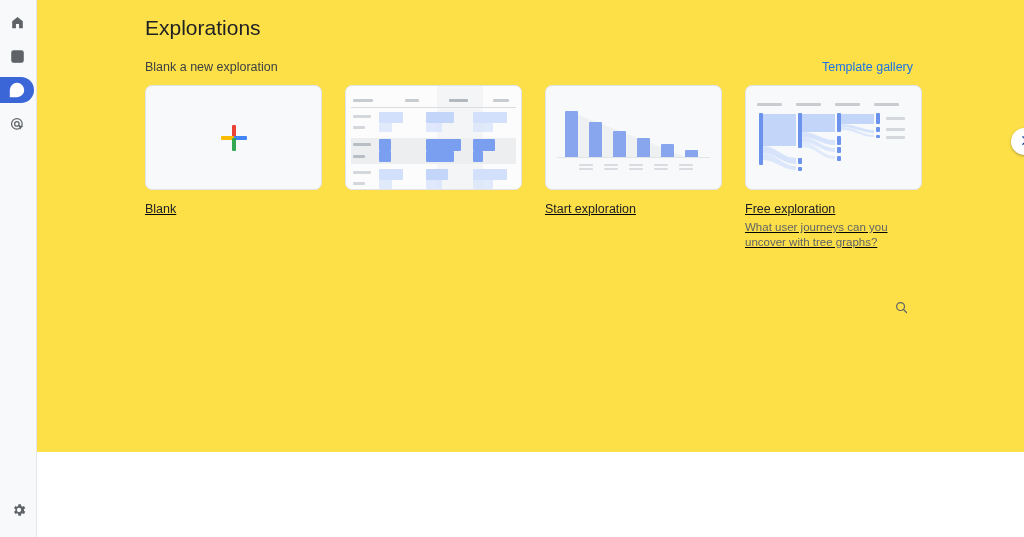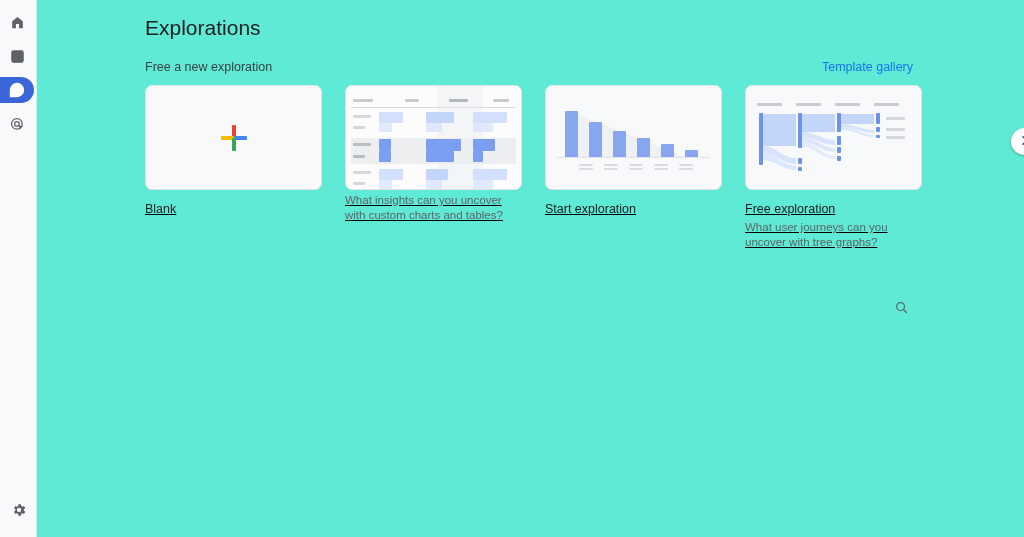--- a/index.html
+++ b/index.html
@@ -33,22 +33,22 @@
   .nav-icon-fill { fill: #5f6368; }
   .nav-item.active .nav-icon-fill { fill: #ffffff; }
   .settings-wrap {
     position: absolute; bottom: 0; left: 0; width: 37px;
     display: flex; justify-content: center; padding-bottom: 12px;
   }
   .settings-btn { width: 26px; height: 26px; display: flex; align-items: center; justify-content: center; cursor: pointer; }
 
   
   .main {
-    flex: 1 1 auto; height: 537px;
-    background: #5eead4;
+    flex: 1 1 auto; height: 452px;
+    background: #fde047;
     position: relative;
     overflow: hidden;
   }
   .content { padding: 14px 0 0 108px; }
 
   .page-title {
     font-size: 21px; font-weight: 400; color: #202124;
     letter-spacing: 0px; line-height: 28px;
     margin-bottom: 18px;
   }
@@ -187,21 +187,21 @@
       </div>
     </div>
   </nav>
 
   <main class="main">
     <div class="content">
 
       <h1 class="page-title">Explorations</h1>
 
       <div class="section-head">
-        <span class="section-title">Free a new exploration</span>
+        <span class="section-title">Blank a new exploration</span>
         <span class="template-link">Template gallery</span>
       </div>
 
       <div class="cards-row">
 
         <div class="card">
           <div class="thumb blank-thumb">
             <div class="gplus">
               <i class="gp-red"></i>
                 <i class="gp-yellow"></i>
@@ -250,21 +250,20 @@
 
                 <div class="ff-bar b-lite" style="left:122px;top:19px;width:34px;height:11px;"></div>
                 <div class="ff-bar b-lite" style="left:122px;top:30px;width:20px;height:9px;opacity:.65"></div>
                 <div class="ff-bar b-solid" style="left:122px;top:46px;width:22px;height:12px;"></div>
                 <div class="ff-bar b-solid" style="left:122px;top:58px;width:10px;height:11px;"></div>
                 <div class="ff-bar b-lite" style="left:122px;top:76px;width:34px;height:11px;"></div>
                 <div class="ff-bar b-lite" style="left:122px;top:87px;width:20px;height:9px;opacity:.65"></div>
               </div>
             </div>
           </div>
-          <div class="card-desc">What insights can you uncover with custom charts and tables?</div>
         </div>
 
         <div class="card">
           <div class="thumb">
             <div class="fn">
 
               <svg class="fn-shape" style="left:0;top:0;" width="177" height="105">
                 <polygon points="20,24 137,70 137,71 20,71" fill="#eef0f2"></polygon>
               </svg>
               <div class="fn-axis" style="top:71px;"></div>

